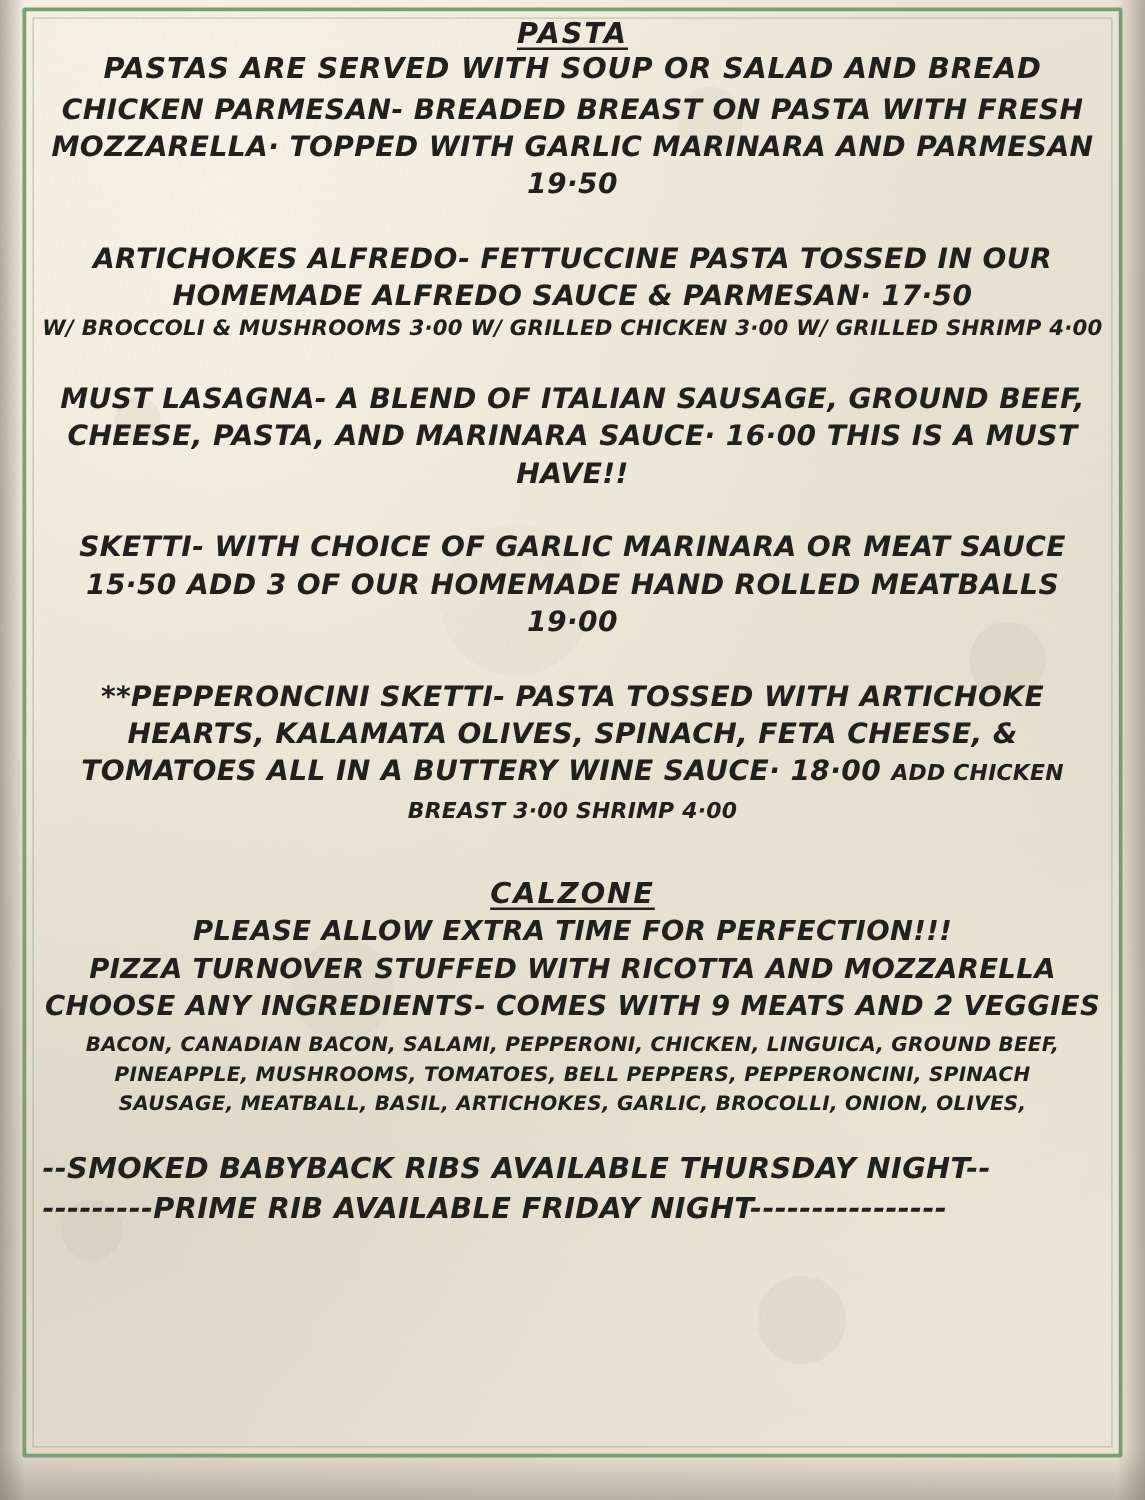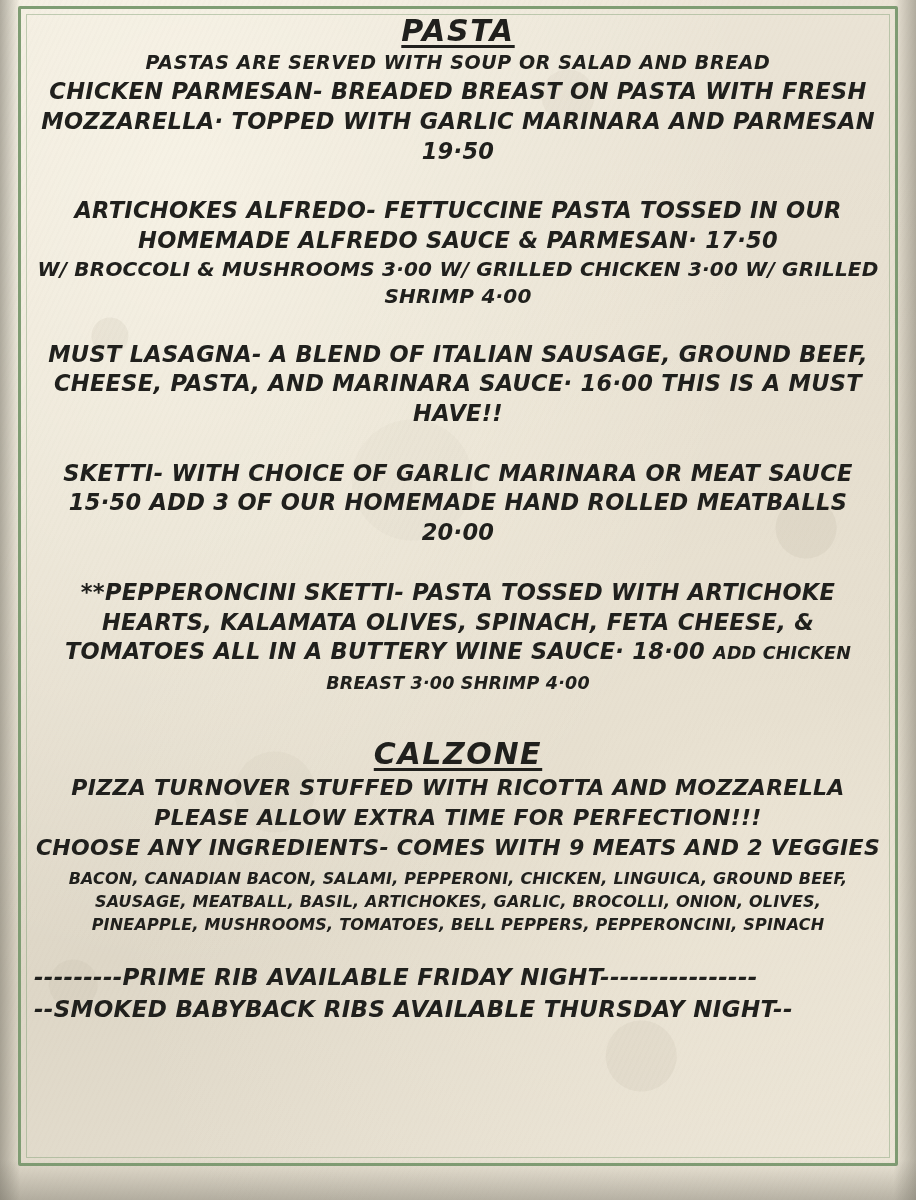--- a/index.html
+++ b/index.html
@@ -87,50 +87,50 @@
     width: 856px;
     text-align: center;
     color: #20201d;
     font-family: "DejaVu Sans", sans-serif;
     font-style: italic;
     font-weight: 700;
     letter-spacing: 0.4px;
   }
 
   .section-title {
-    font-size: 30px;
+    font-size: 23px;
     letter-spacing: 1.6px;
     text-decoration: underline;
     text-underline-offset: 4px;
     margin: 0 0 2px 0;
     line-height: 1.15;
   }
 
   .section-sub {
-    font-size: 19px;
+    font-size: 23px;
     letter-spacing: 0.6px;
     margin: 0 0 4px 0;
     line-height: 1.2;
   }
 
   .item {
     margin: 0 0 14px 0;
     font-size: 22.5px;
     line-height: 1.32;
     letter-spacing: 0.3px;
   }
   .item .name {
     text-underline-offset: 3px;
   }
   .item .add {
     font-size: 17.5px;
     letter-spacing: 0.2px;
   }
   .line-sm {
-    font-size: 20px;
+    font-size: 17px;
     line-height: 1.35;
     letter-spacing: 0.2px;
   }
 
   .spacer-lg { height: 26px; }
   .spacer-md { height: 16px; }
 
   .calzone-block {
     font-size: 22px;
     line-height: 1.36;
@@ -178,51 +178,51 @@
 
     <div class="spacer-md"></div>
 
     <div class="item">
       <span class="name">MUST LASAGNA-</span><span> A BLEND OF ITALIAN SAUSAGE, GROUND BEEF, CHEESE, PASTA, AND MARINARA SAUCE· 16·00 THIS IS A MUST HAVE!!</span>
     </div>
 
     <div class="spacer-md"></div>
 
     <div class="item">
-      <span class="name">SKETTI-</span><span> WITH CHOICE OF GARLIC MARINARA OR MEAT SAUCE 15·50 ADD 3 OF OUR HOMEMADE HAND ROLLED MEATBALLS 20·00</span>
+      <span class="name">SKETTI-</span><span> WITH CHOICE OF GARLIC MARINARA OR MEAT SAUCE 15·50 ADD 3 OF OUR HOMEMADE HAND ROLLED MEATBALLS 19·00</span>
     </div>
 
     <div class="spacer-md"></div>
 
     <div class="item">
       <span class="name">**PEPPERONCINI SKETTI-</span><span> PASTA TOSSED WITH ARTICHOKE HEARTS, KALAMATA OLIVES, SPINACH, FETA CHEESE, &amp; TOMATOES ALL IN A BUTTERY WINE SAUCE· 18·00</span>
       <span class="add">ADD CHICKEN BREAST 3·00 SHRIMP 4·00</span>
     </div>
 
     <div class="spacer-lg"></div>
 
     <div class="section-title">CALZONE</div>
 
     <div class="calzone-block">
+      <div>PLEASE ALLOW EXTRA TIME FOR PERFECTION!!!</div>
       <div>PIZZA TURNOVER STUFFED WITH RICOTTA AND MOZZARELLA</div>
-      <div>PLEASE ALLOW EXTRA TIME FOR PERFECTION!!!</div>
       <div>CHOOSE ANY INGREDIENTS- COMES WITH 9 MEATS AND 2 VEGGIES</div>
     </div>
 
     <div class="ingredients">
       <div>BACON, CANADIAN BACON, SALAMI, PEPPERONI, CHICKEN, LINGUICA, GROUND BEEF,</div>
+      <div>PINEAPPLE, MUSHROOMS, TOMATOES, BELL PEPPERS, PEPPERONCINI, SPINACH</div>
       <div>SAUSAGE, MEATBALL, BASIL, ARTICHOKES, GARLIC, BROCOLLI, ONION, OLIVES,</div>
-      <div>PINEAPPLE, MUSHROOMS, TOMATOES, BELL PEPPERS, PEPPERONCINI, SPINACH</div>
     </div>
 
     <div class="spacer-lg"></div>
 
     <div class="footer-note">
+      <div>--SMOKED BABYBACK RIBS AVAILABLE THURSDAY NIGHT--</div>
       <div>---------PRIME RIB AVAILABLE FRIDAY NIGHT----------------</div>
-      <div>--SMOKED BABYBACK RIBS AVAILABLE THURSDAY NIGHT--</div>
     </div>
 
   </div>
 
   <div id="edge-shadow-left"></div>
   <div id="edge-shadow-right"></div>
   <div id="edge-shadow-bottom"></div>
 
 </div>
 

